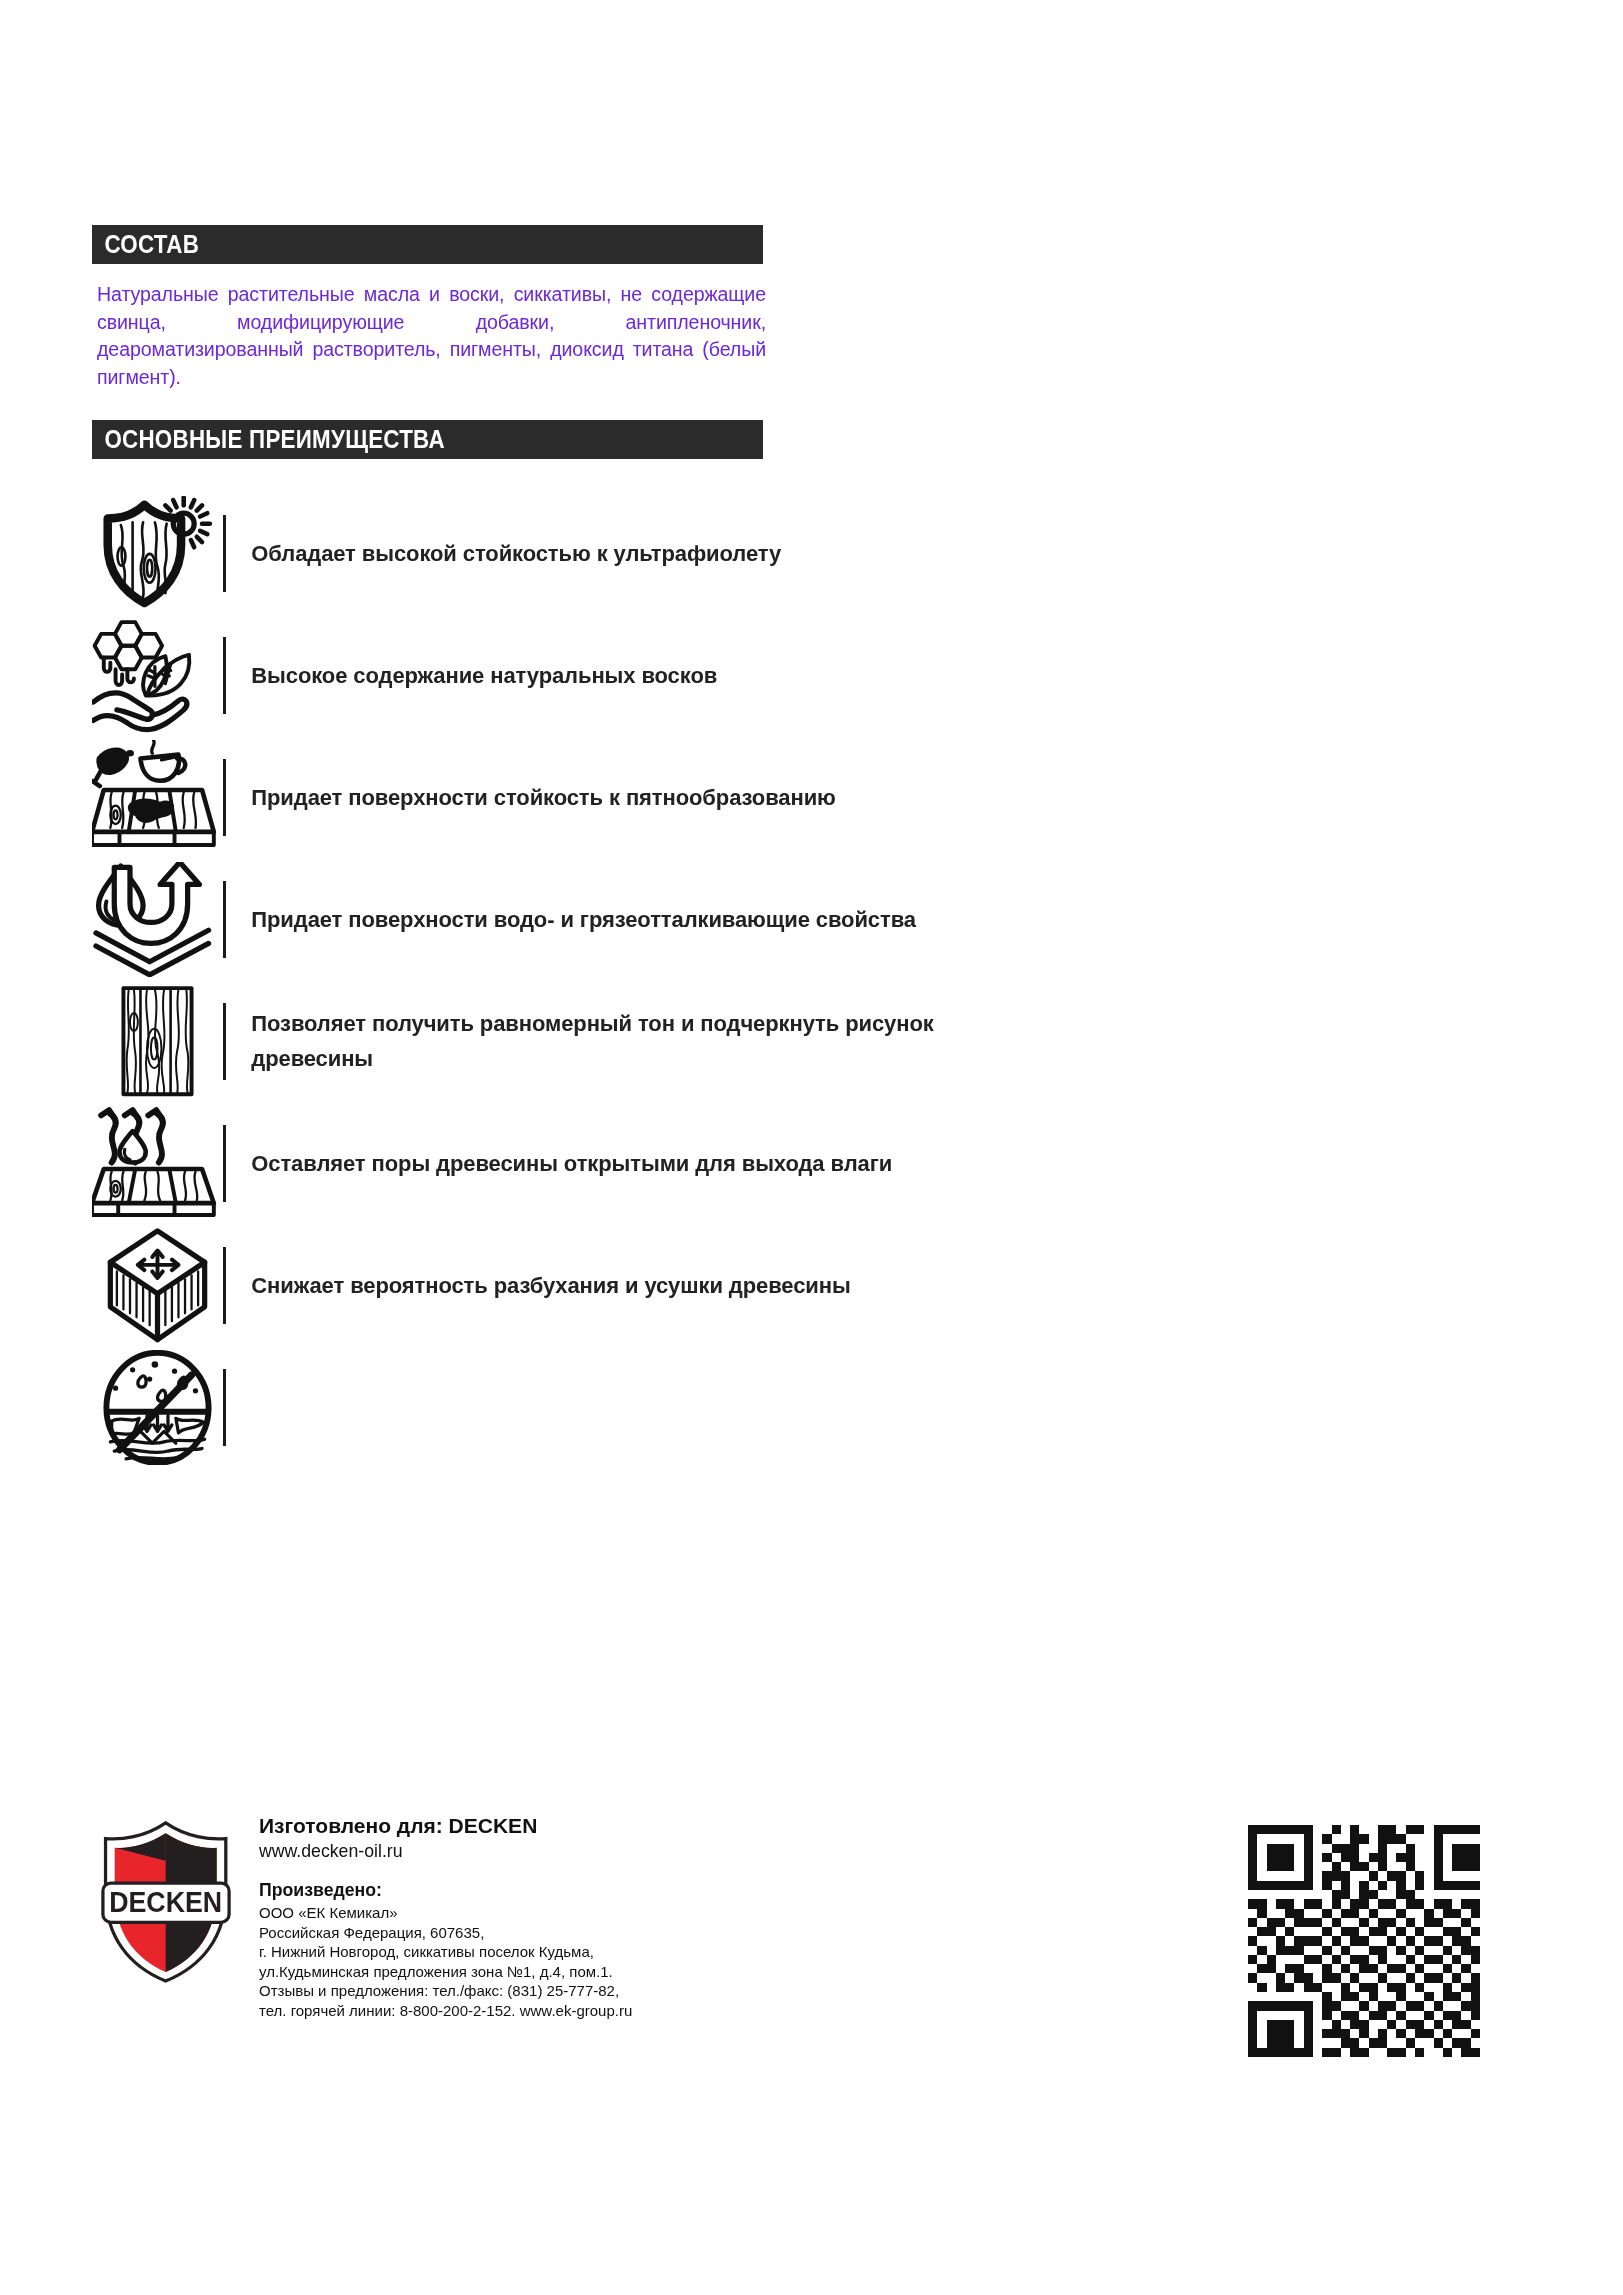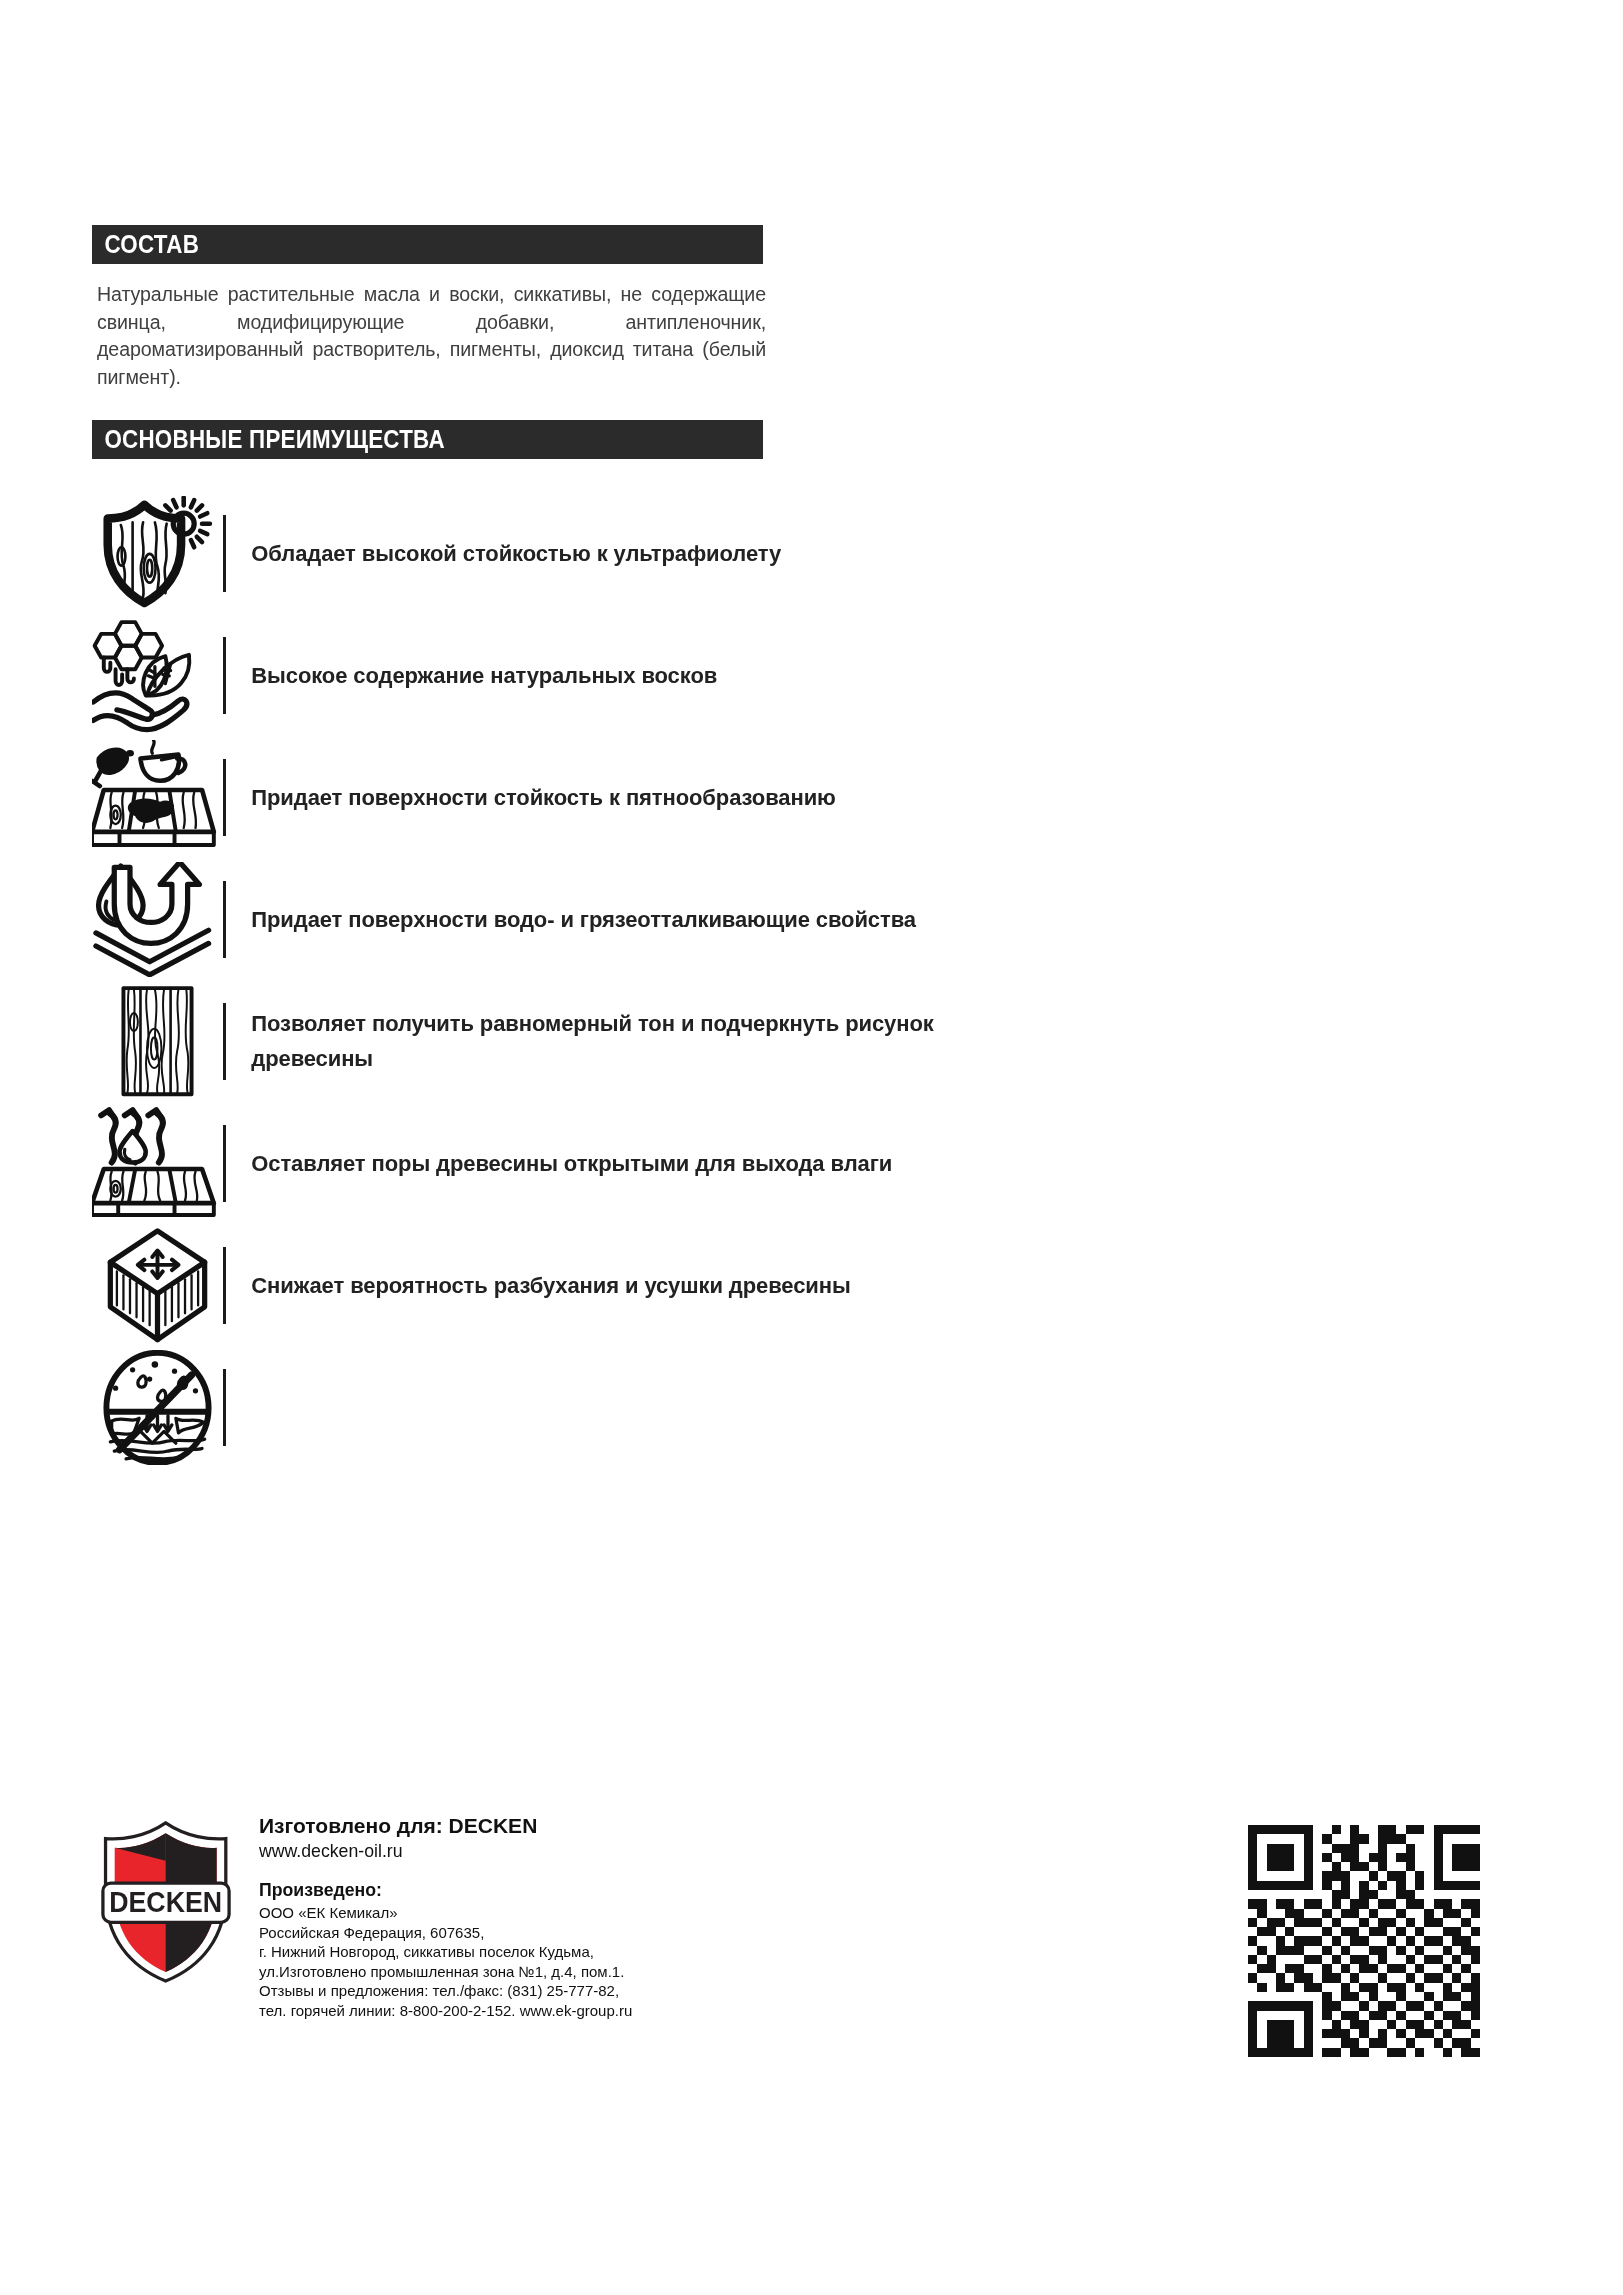--- a/index.html
+++ b/index.html
@@ -48,21 +48,21 @@
 
   
   .composition-text {
     position: absolute;
     left: 97px;
     top: 281px;
     width: 669px;
     font-size: 19.6px;
     line-height: 27.5px;
     text-align: justify;
-    color: #404040;
+    color: #6d28d9;
     letter-spacing: -0.1px;
   }
 
   
   .benefits {
     position: absolute;
     left: 92px;
     top: 492px;
     width: 1021px;
   }
@@ -441,21 +441,21 @@
       </svg>
     </div>
 
     <div class="footer-info">
       <div class="made-for">Изготовлено для: DECKEN</div>
       <div class="site-url">www.decken-oil.ru</div>
       <div class="produced-label">Произведено:</div>
       <div class="addr-line">ООО «ЕК Кемикал»</div>
       <div class="addr-line">Российская Федерация, 607635,</div>
       <div class="addr-line">г. Нижний Новгород, сиккативы поселок Кудьма,</div>
-      <div class="addr-line">ул.Изготовлено промышленная зона №1, д.4, пом.1.</div>
+      <div class="addr-line">ул.Кудьминская предложения зона №1, д.4, пом.1.</div>
       <div class="addr-line">Отзывы и предложения: тел./факс: (831) 25-777-82,</div>
       <div class="addr-line">тел. горячей линии: 8-800-200-2-152. www.ek-group.ru</div>
     </div>
 
     <div class="qr">
       <svg viewBox="0 0 25 25" shape-rendering="crispEdges">
         <rect width="25" height="25" fill="#ffffff"></rect>
         <g fill="#111111" id="qr-modules">
             <rect x="0" y="0" width="1" height="1"></rect>
             <rect x="1" y="0" width="1" height="1"></rect>

